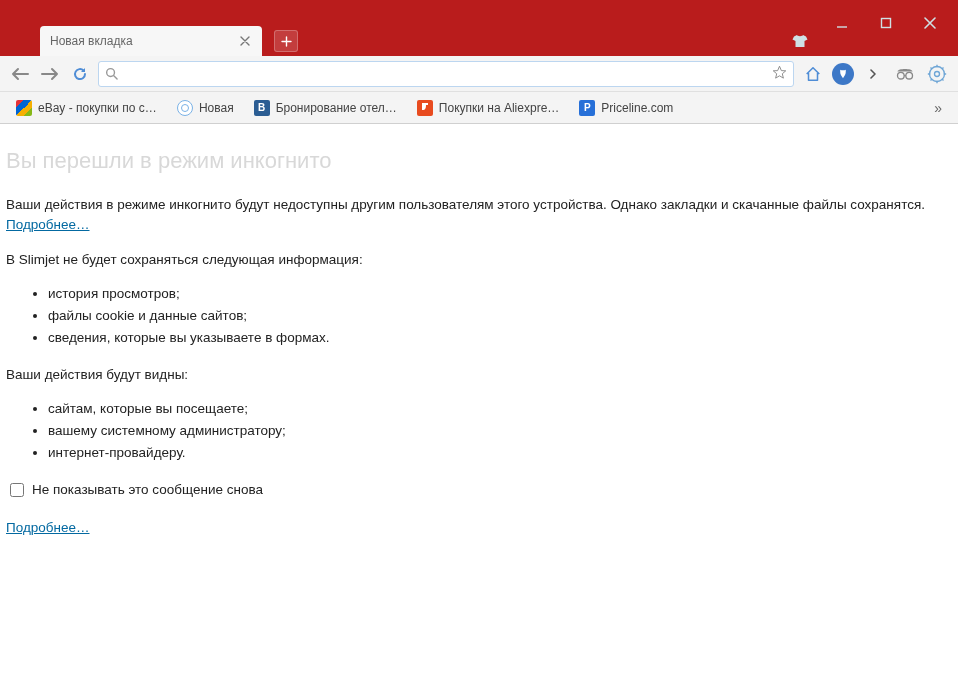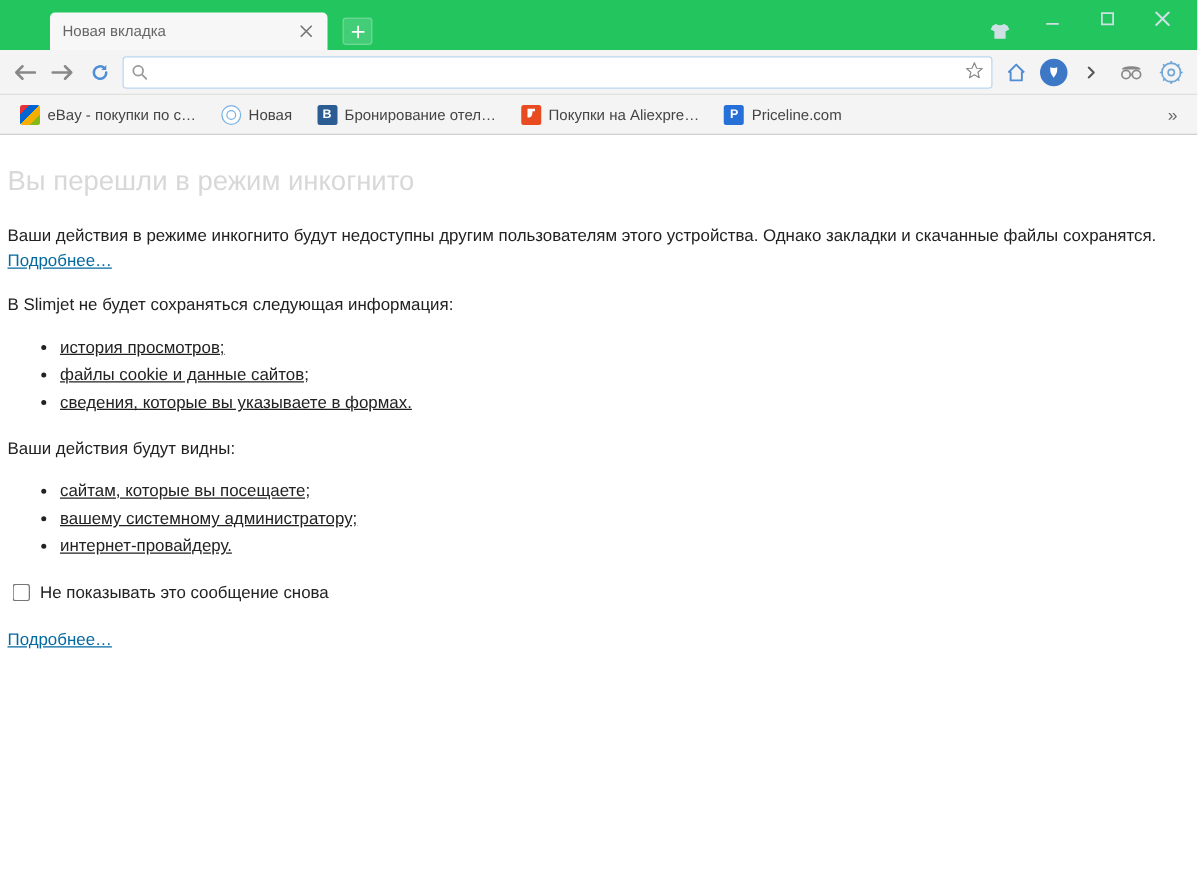--- a/index.html
+++ b/index.html
@@ -9,22 +9,22 @@
     font-size: 13px;
     background: #fff;
     width: 958px;
     height: 695px;
     overflow: hidden;
     position: relative;
   }
 
   
   .titlebar {
-    background: #22c55e; 
-    height: 40px;
+    background: #b91c1c; 
+    height: 56px;
     display: flex;
     align-items: flex-end;
     padding-left: 40px;
     padding-right: 6px;
   }
   .tab {
     background: #f7f7f7;
     height: 30px;
     width: 222px;
     border-top-left-radius: 4px;
@@ -128,21 +128,21 @@
     background:#fff;
   }
   .page h1 {
     font-size: 22px;
     font-weight: 400;
     color: #d8d8d8;
     margin: 6px 0 18px 2px;
   }
   .page p { margin: 0 0 14px 2px; }
   .page ul { margin: 0 0 16px 44px; }
-  .page li { margin: 2px 0; text-decoration: underline; }
+  .page li { margin: 2px 0; }
   .link { color: #0369a1; text-decoration: underline; cursor:pointer; }
   .italic { }
   .checkbox-row { display:flex; align-items:center; gap:8px; margin: 4px 0 18px 6px; }
   .checkbox-row input { width:14px; height:14px; }
 
   
   .fav-ebay   { background: linear-gradient(135deg,#e53238 0 25%,#0064d2 25% 50%,#f5af02 50% 75%,#86b817 75% 100%); border-radius:2px; }
   .fav-globe  { background:#fff; border:1px solid #7ab2e6; border-radius:50%; position:relative; }
   .fav-globe::after { content:""; position:absolute; inset:3px; border-radius:50%; border:1px solid #7ab2e6; }
   .fav-vk     { background:#2b5d93; color:#fff; font-weight:bold; font-size:10px; border-radius:2px; }

